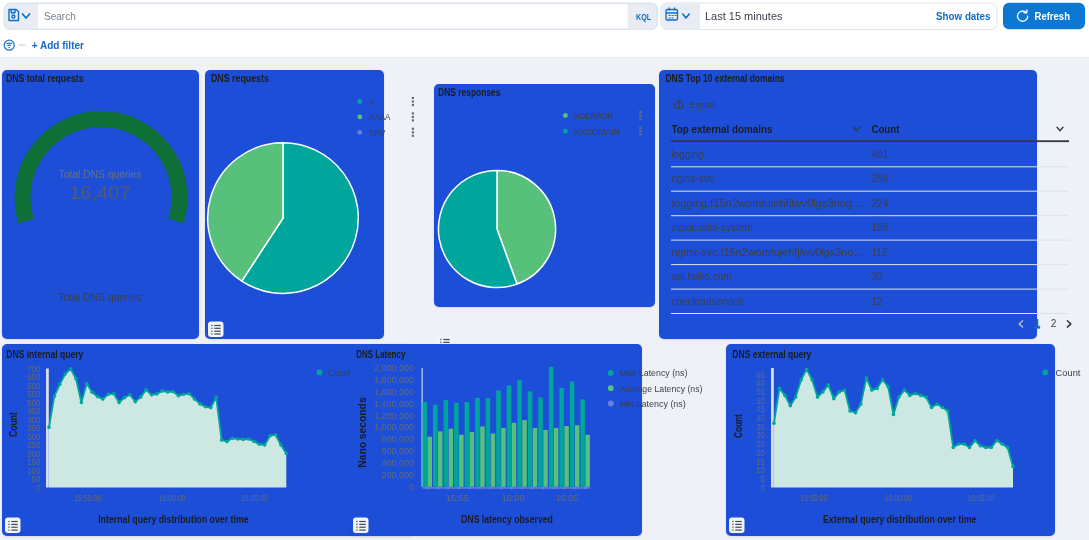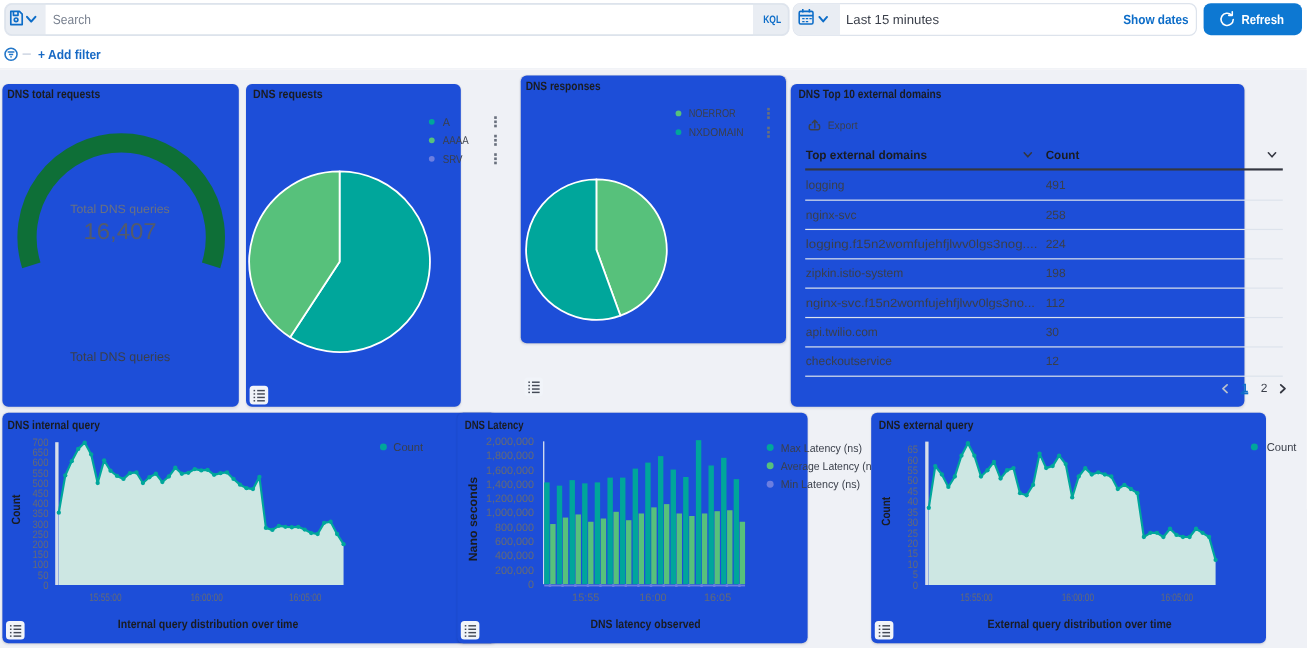--- a/index.html
+++ b/index.html
@@ -84,21 +84,21 @@
           <rect x="9.3" y="256.4" width="6.4" height="1.2" fill="#434956"></rect>
           <rect x="6.3" y="259.2" width="1.3" height="1.2" fill="#434956"></rect>
           <rect x="9.3" y="259.2" width="6.4" height="1.2" fill="#434956"></rect>
           <rect x="6.3" y="262.1" width="1.3" height="1.2" fill="#434956"></rect>
           <rect x="9.3" y="262.1" width="6.4" height="1.2" fill="#434956"></rect>
           <rect x="6.3" y="264.9" width="1.3" height="1.2" fill="#434956"></rect>
           <rect x="9.3" y="264.9" width="6.4" height="1.2" fill="#434956"></rect>
         </g>
       </svg>
     </div>
-<div class="panel" style="left:434px;top:5px;width:221px;height:223px">
+<div class="panel" style="left:434px;top:26px;width:221px;height:223px">
       <svg width="221" height="269.5" viewBox="0 0 221 269.5">
         <g transform="translate(0,-1.5)">
           <text x="4.1" y="13.5" font-size="10" fill="#1a1c21" font-weight="bold" textLength="62.4" lengthAdjust="spacingAndGlyphs">DNS responses</text>
           <path d="M63,146.5 L63.00,87.90 A58.6,58.6 0 0 1 83.04,201.57 Z" fill="#57c17b" stroke="#fff" stroke-width="1.5" stroke-linejoin="round"></path>
           <path d="M63,146.5 L83.04,201.57 A58.6,58.6 0 1 1 63.00,87.90 Z" fill="#00a69b" stroke="#fff" stroke-width="1.5" stroke-linejoin="round"></path>
           <circle cx="131.4" cy="33.0" r="2.4" fill="#57c17b"></circle>
           <text x="139.9" y="36.4" font-size="9.5" fill="#3a3f4a" textLength="39.2" lengthAdjust="spacingAndGlyphs">NOERROR</text>
           <rect x="205.3" y="28.4" width="2.2" height="2.2" fill="#69707d"></rect>
           <rect x="205.3" y="31.9" width="2.2" height="2.2" fill="#69707d"></rect>
           <rect x="205.3" y="35.4" width="2.2" height="2.2" fill="#69707d"></rect>
@@ -239,21 +239,21 @@
           <rect x="9.3" y="176.9" width="6.4" height="1.2" fill="#434956"></rect>
           <rect x="6.3" y="179.8" width="1.3" height="1.2" fill="#434956"></rect>
           <rect x="9.3" y="179.8" width="6.4" height="1.2" fill="#434956"></rect>
           <rect x="6.3" y="182.6" width="1.3" height="1.2" fill="#434956"></rect>
           <rect x="9.3" y="182.6" width="6.4" height="1.2" fill="#434956"></rect>
           <rect x="6.3" y="185.5" width="1.3" height="1.2" fill="#434956"></rect>
           <rect x="9.3" y="185.5" width="6.4" height="1.2" fill="#434956"></rect>
         </g>
       </svg>
     </div>
-<div class="panel" style="left:381px;top:286px;width:292px;height:192px">
+<div class="panel" style="left:350px;top:286px;width:292px;height:192px">
       <svg width="358" height="192" viewBox="0 0 358 192">
         <g transform="translate(0,0.0)">
           <text x="6.3" y="13.5" font-size="10" fill="#1a1c21" font-weight="bold" textLength="49" lengthAdjust="spacingAndGlyphs">DNS Latency</text>
           <text x="64" y="145.9" font-size="9" fill="#646a76" text-anchor="end">0</text>
           <text x="64" y="134.0" font-size="9" fill="#646a76" text-anchor="end">200,000</text>
           <text x="64" y="122.1" font-size="9" fill="#646a76" text-anchor="end">400,000</text>
           <text x="64" y="110.2" font-size="9" fill="#646a76" text-anchor="end">600,000</text>
           <text x="64" y="98.3" font-size="9" fill="#646a76" text-anchor="end">800,000</text>
           <text x="64" y="86.4" font-size="9" fill="#646a76" text-anchor="end">1,000,000</text>
           <text x="64" y="74.5" font-size="9" fill="#646a76" text-anchor="end">1,200,000</text>

